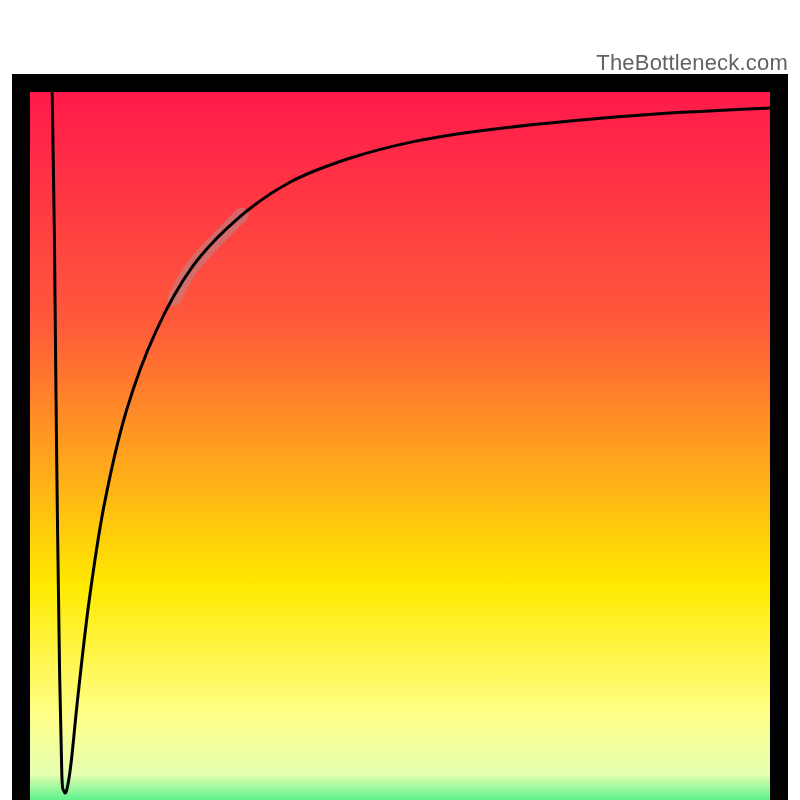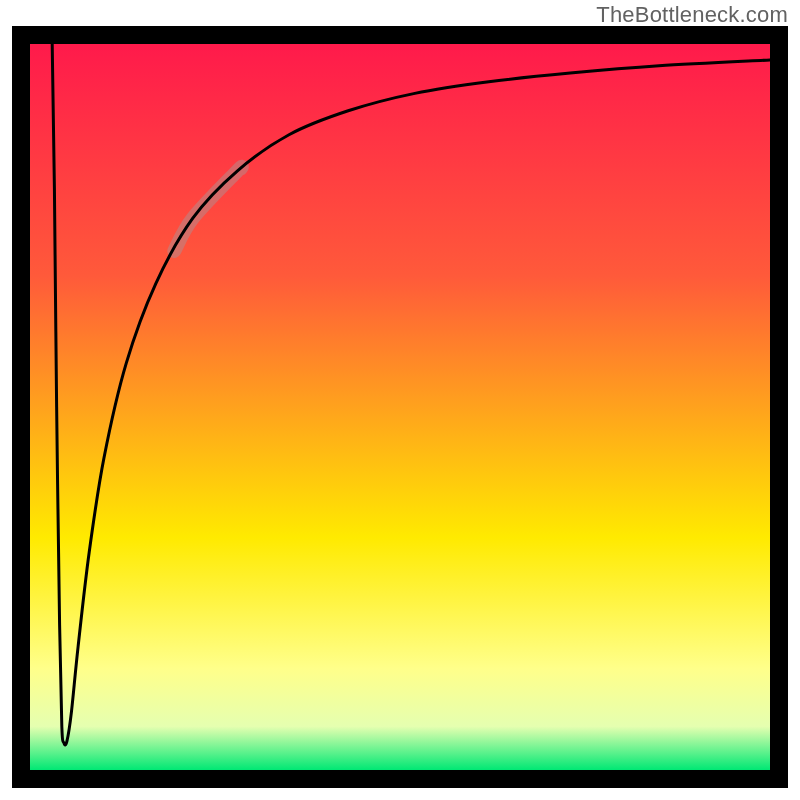--- a/index.html
+++ b/index.html
@@ -8,20 +8,21 @@
     width: 800px;
     height: 800px;
     background: #ffffff;
     overflow: hidden;
     font-family: Arial, Helvetica, sans-serif;
   }
   .wrap {
     position: relative;
     width: 800px;
     height: 684px;
+    margin-top: 48px;
   }
   .watermark {
     position: absolute;
     top: 2px;
     right: 12px;
     font-size: 22px;
     color: #626262;
     letter-spacing: 0.2px;
     font-weight: 400;
   }

